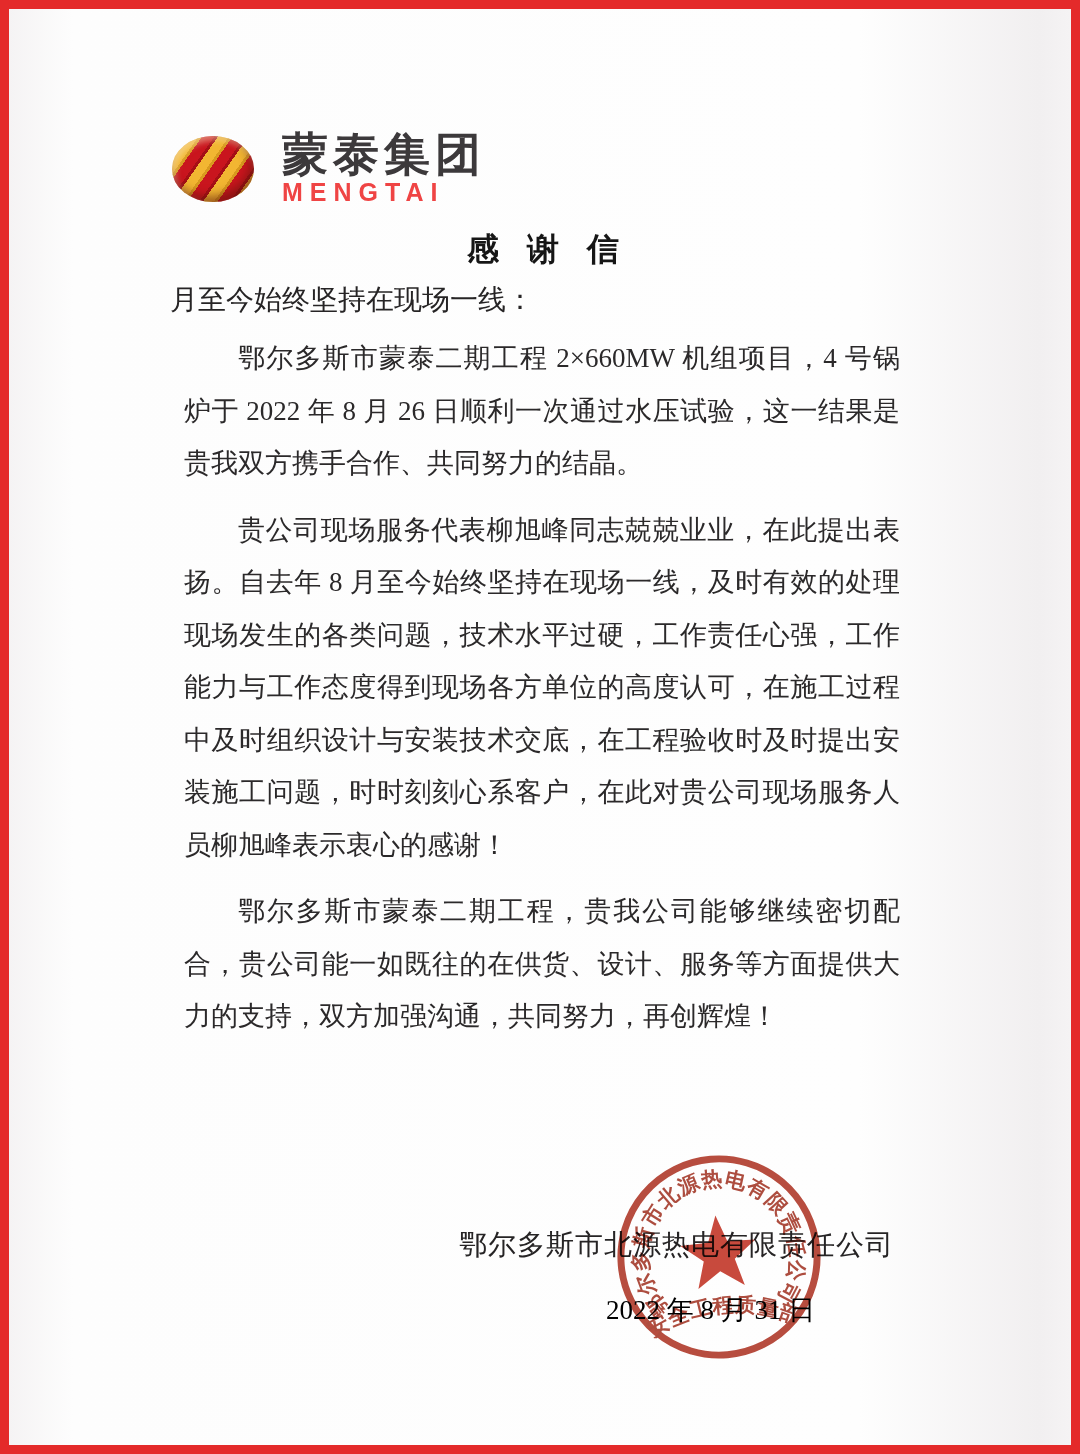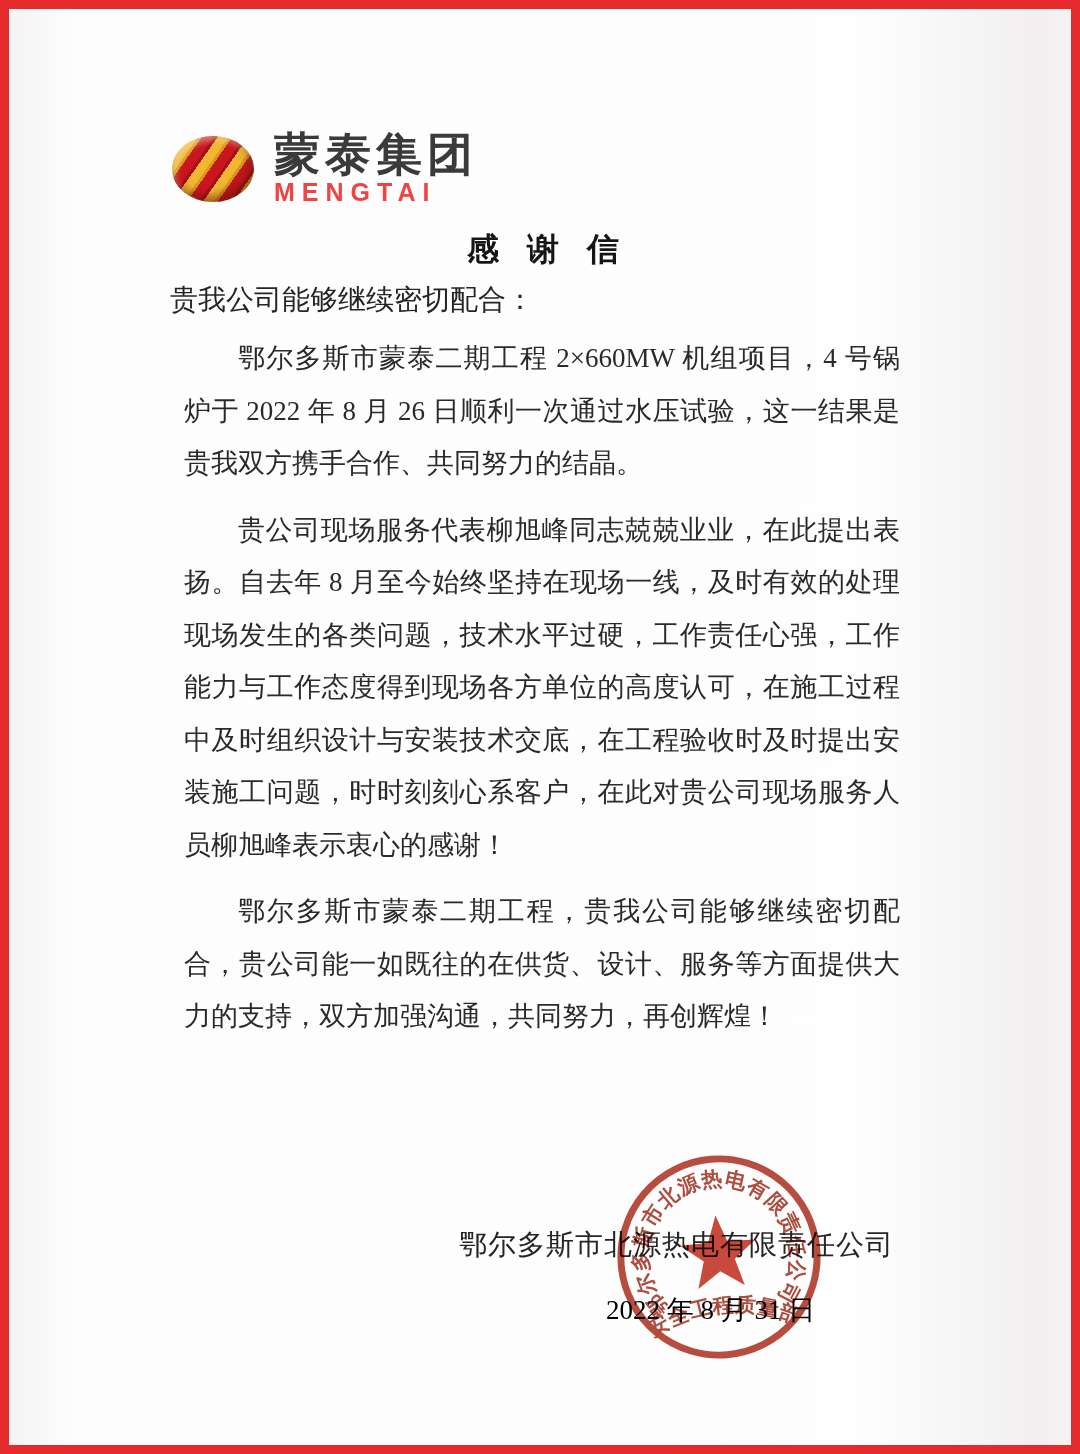--- a/index.html
+++ b/index.html
@@ -19,21 +19,21 @@
   
   .logo{position:absolute;left:172px;top:130px;display:flex;align-items:flex-start;}
   .logo-mark{
     width:82px;height:66px;margin-top:6px;
     border-radius:50%;
     background:repeating-linear-gradient(125deg,
       #c9151e 0 10px,#a50f16 10px 13px,
       #f2b632 13px 22px,#d99a1f 22px 25px);
     box-shadow:inset -4px -6px 10px rgba(90,20,10,.55), inset 3px 4px 6px rgba(255,240,200,.5);
   }
-  .logo-text{margin-left:20px;}
+  .logo-text{margin-left:28px;}
   .logo-cn{
     font-family:"Liberation Sans", sans-serif;
     font-size:46px;font-weight:bold;color:#3c393b;
     letter-spacing:5px;line-height:1.05;
   }
   .logo-en{
     font-family:"Liberation Sans", sans-serif;
     font-size:25px;font-weight:bold;color:#ef4444;
     letter-spacing:7px;margin-top:0px;
   }
@@ -96,21 +96,21 @@
 
   <div class="logo">
     <div class="logo-mark"></div>
     <div class="logo-text">
       <div class="logo-cn">蒙泰集团</div>
       <div class="logo-en">MENGTAI</div>
     </div>
   </div>
 
   <h1 class="title">感 谢 信</h1>
-  <div class="salutation">贵我公司能够继续密切配合：</div>
+  <div class="salutation">月至今始终坚持在现场一线：</div>
   <div class="body">
       <p>鄂尔多斯市蒙泰二期工程 2×660MW 机组项目，4 号锅炉于 2022 年 8 月 26 日顺利一次通过水压试验，这一结果是贵我双方携手合作、共同努力的结晶。</p>
       <p>贵公司现场服务代表柳旭峰同志兢兢业业，在此提出表扬。自去年 8 月至今始终坚持在现场一线，及时有效的处理现场发生的各类问题，技术水平过硬，工作责任心强，工作能力与工作态度得到现场各方单位的高度认可，在施工过程中及时组织设计与安装技术交底，在工程验收时及时提出安装施工问题，时时刻刻心系客户，在此对贵公司现场服务人员柳旭峰表示衷心的感谢！</p>
       <p>鄂尔多斯市蒙泰二期工程，贵我公司能够继续密切配合，贵公司能一如既往的在供货、设计、服务等方面提供大力的支持，双方加强沟通，共同努力，再创辉煌！</p>
     </div>
 
   <div class="signature">鄂尔多斯市北源热电有限责任公司</div>
   <div class="date">2022 年 8 月 31 日</div>
 
   <svg class="stamp" viewBox="0 0 220 220" xmlns="http://www.w3.org/2000/svg">

